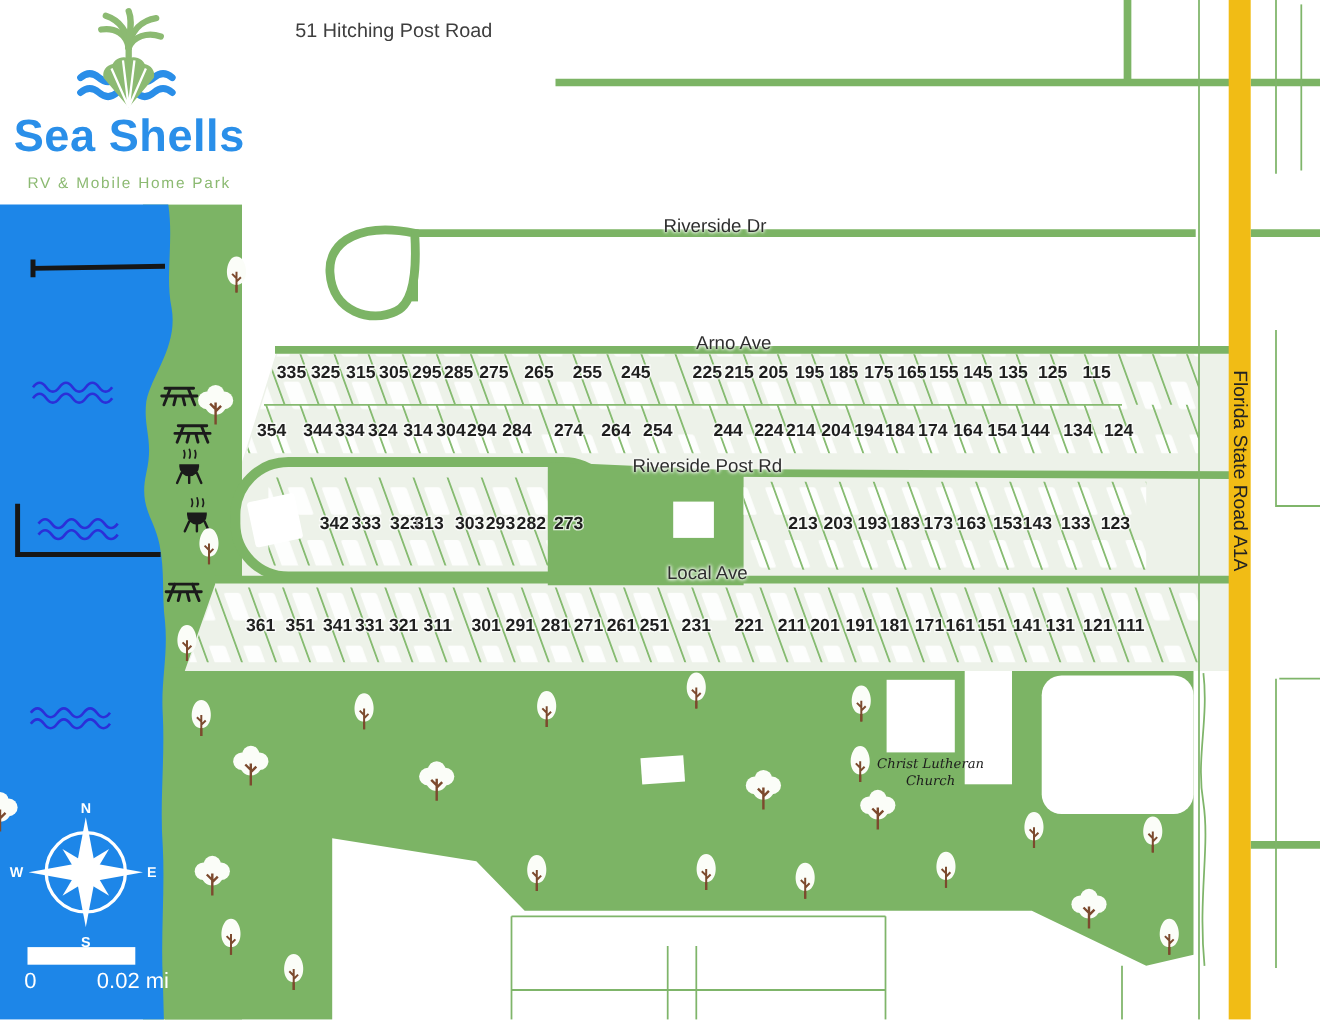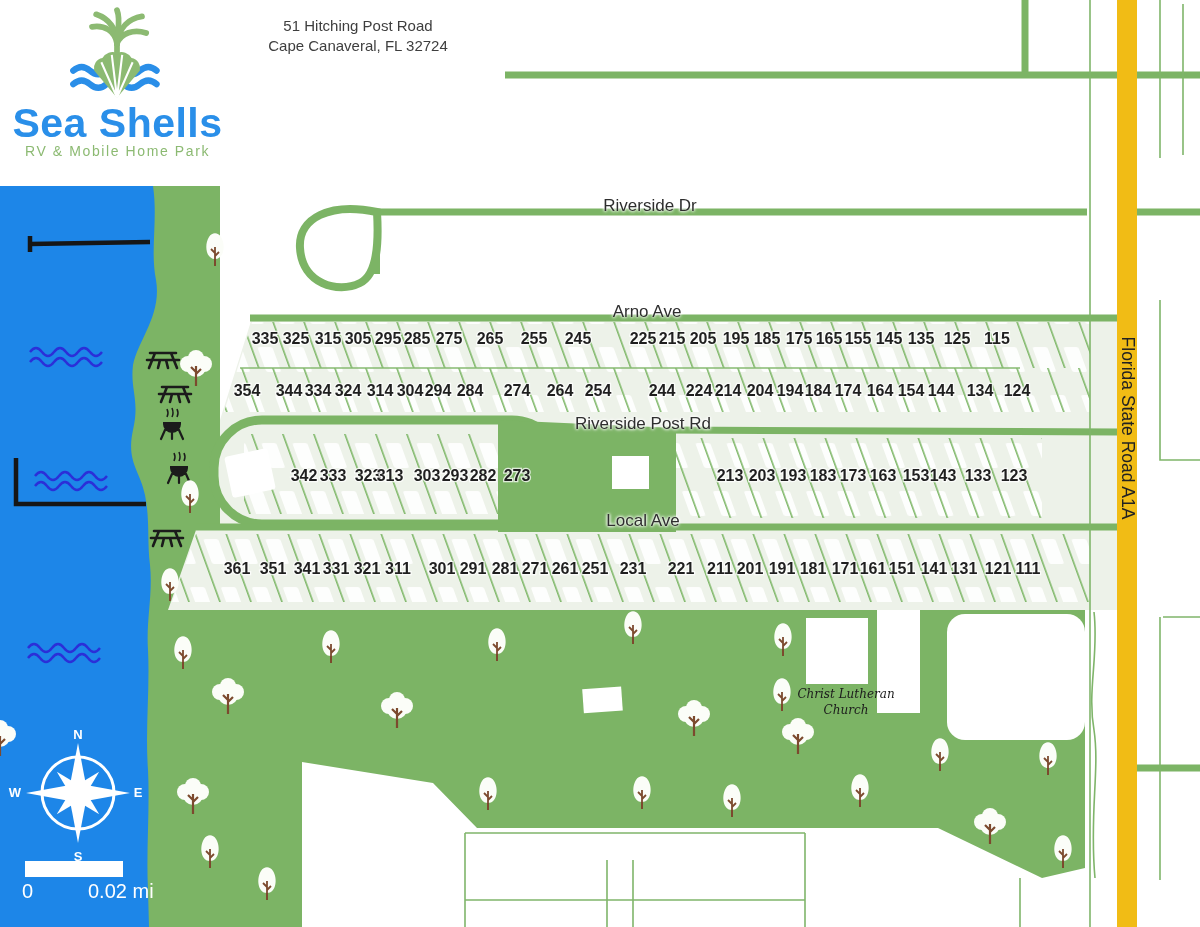--- a/index.html
+++ b/index.html
@@ -3,24 +3,24 @@
 <meta charset="utf-8">
 <style>
   html,body{margin:0;padding:0;background:#fff;}
   #stage{position:relative;width:1200px;height:927px;background:#fff;overflow:hidden;
          font-family:"Liberation Sans",sans-serif;}
   #map-svg{position:absolute;left:0;top:0;}
   
   #brand{position:absolute;left:0;top:0;width:235px;text-align:center;}
   #brand-title{position:absolute;left:0;top:100px;width:235px;font-size:41px;font-weight:bold;
                color:#2a8fe9;letter-spacing:.5px;}
-  #brand-sub{position:absolute;left:0;top:143px;width:235px;font-size:14px;color:#8cba72;
+  #brand-sub{position:absolute;left:0;top:158px;width:235px;font-size:14px;color:#8cba72;
              letter-spacing:1.6px;}
   #address{position:absolute;left:222px;top:16px;width:272px;text-align:center;
-           font-size:15px;line-height:1.36;color:#3e3e3e;}
+           font-size:18px;line-height:1.36;color:#3e3e3e;}
   
   .map-label{position:absolute;transform:translate(-50%,-50%);font-size:17px;color:#2e2e2e;
              white-space:nowrap;text-shadow:0 0 3px #fff,0 0 3px #fff,0 0 4px #fff;}
   #a1a-label{position:absolute;left:1127px;top:428px;transform:translate(-50%,-50%) rotate(90deg);
              font-size:17.5px;color:#222;white-space:nowrap;text-shadow:none;}
   #church-label{position:absolute;left:846px;top:702px;transform:translate(-50%,-50%);
                 text-align:center;font-family:"DejaVu Serif",serif;font-style:italic;
                 font-size:12px;color:#1c1c1c;line-height:1.35;}
   
   .lot-num{font-family:"Liberation Sans",sans-serif;font-size:16px;font-weight:bold;fill:#1f1f1f;
@@ -316,25 +316,24 @@
         <path d="M60,36 C64,26 76,22 88,26"></path>
         <path d="M60,36 C60,24 64,14 60,4"></path>
       </g>
     </svg>
     <div id="brand-title">Sea Shells</div>
     <div id="brand-sub">RV &amp; Mobile Home Park</div>
   </div>
 
   <div id="address">
     <div>51 Hitching Post Road</div>
-    <div>Cape Canaveral, FL 32724</div>
   </div>
 
   <div class="map-label" style="left:650px;top:206px;">Riverside Dr</div>
-  <div class="map-label" style="left:647px;top:312px;">Arno Ave</div>
+  <div class="map-label" style="left:667px;top:312px;">Arno Ave</div>
   <div class="map-label" style="left:643px;top:424px;">Riverside Post Rd</div>
   <div class="map-label" style="left:643px;top:521px;">Local Ave</div>
   <div id="a1a-label">Florida State Road A1A</div>
 
   <div id="church-label">
     <div>Christ Lutheran</div>
     <div>Church</div>
   </div>
 
 </div>

